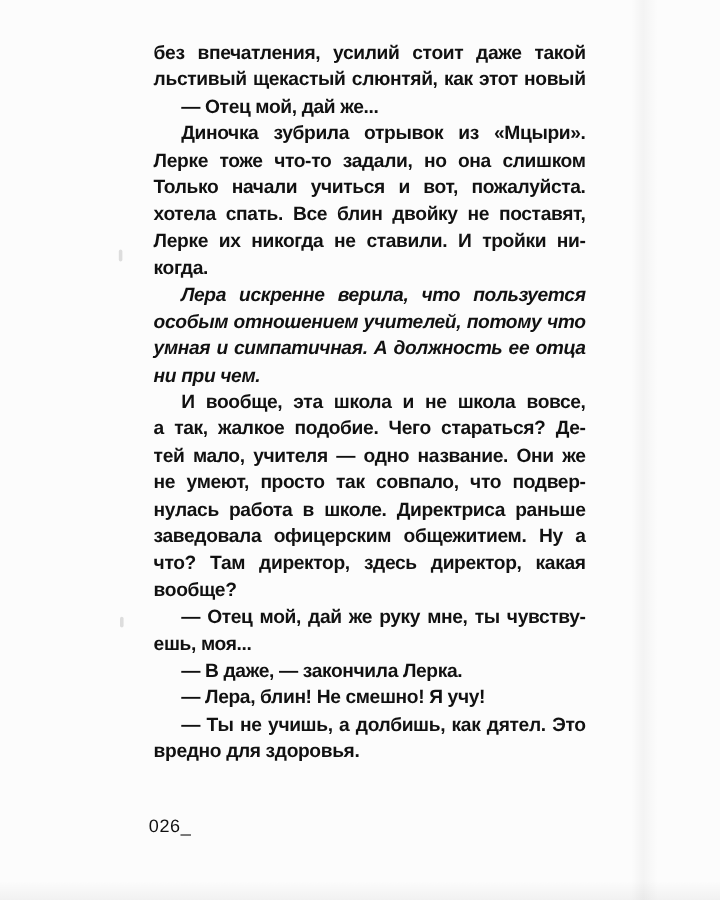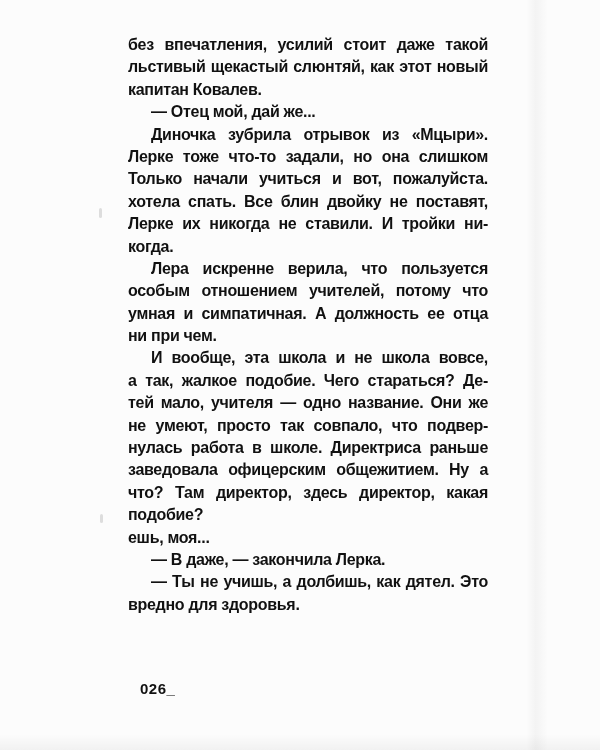--- a/index.html
+++ b/index.html
@@ -53,54 +53,53 @@
     position: absolute;
     left: 128px;
     top: 34px;
     width: 360px;
     color: var(--ink);
     font-weight: bold;
     font-size: 16px;
     letter-spacing: -0.3px;
   }
   .para { margin: 0; padding: 0; }
-  .para.italic { }
+  .para.italic { font-style: italic; }
   .line {
     height: 22.4px;
     line-height: 22.4px;
     text-align: justify;
     text-align-last: justify;
   }
   .line.last { text-align-last: left; }
   .line.indent { text-indent: 23px; }
 
   .page-number {
     position: absolute;
-    left: 140px;
+    left: 124px;
     top: 680px;
     color: var(--ink);
-    font-weight: bold;
+    font-weight: normal;
     font-size: 15px;
     letter-spacing: 0.5px;
   }
 </style>
 </head>
 <body>
 
 <div class="book-page">
   <div class="scan-edge-right"></div>
   <div class="scan-edge-bottom"></div>
   <div class="scan-speck speck-1"></div>
   <div class="scan-speck speck-2"></div>
 
   <div class="page-text">
       <div class="para">
         <div class="line">без впечатления, усилий стоит даже такой</div>
         <div class="line">льстивый щекастый слюнтяй, как этот новый</div>
-        <div class="line last">капитан Ковалев.</div>
       </div>
       <div class="para">
         <div class="line last indent">— Отец мой, дай же...</div>
       </div>
       <div class="para">
         <div class="line indent">Диночка зубрила отрывок из «Мцыри».</div>
         <div class="line">Лерке тоже что-то задали, но она слишком</div>
         <div class="line">Только начали учиться и вот, пожалуйста.</div>
         <div class="line">хотела спать. Все блин двойку не поставят,</div>
         <div class="line">Лерке их никогда не ставили. И тройки ни-</div>
@@ -113,27 +112,31 @@
         <div class="line last">ни при чем.</div>
       </div>
       <div class="para">
         <div class="line indent">И вообще, эта школа и не школа вовсе,</div>
         <div class="line">а так, жалкое подобие. Чего стараться? Де-</div>
         <div class="line">тей мало, учителя — одно название. Они же</div>
         <div class="line">не умеют, просто так совпало, что подвер-</div>
         <div class="line">нулась работа в школе. Директриса раньше</div>
         <div class="line">заведовала офицерским общежитием. Ну а</div>
         <div class="line">что? Там директор, здесь директор, какая</div>
-        <div class="line last">подобие?</div>
+        <div class="line last">вообще?</div>
       </div>
       <div class="para">
+        <div class="line indent">— Отец мой, дай же руку мне, ты чувству-</div>
         <div class="line last">ешь, моя...</div>
       </div>
       <div class="para">
         <div class="line last indent">— В даже, — закончила Лерка.</div>
+      </div>
+      <div class="para">
+        <div class="line last indent">— Лера, блин! Не смешно! Я учу!</div>
       </div>
       <div class="para">
         <div class="line indent">— Ты не учишь, а долбишь, как дятел. Это</div>
         <div class="line last">вредно для здоровья.</div>
       </div>
     </div>
 
   <div class="page-number">026_</div>
 </div>
 

